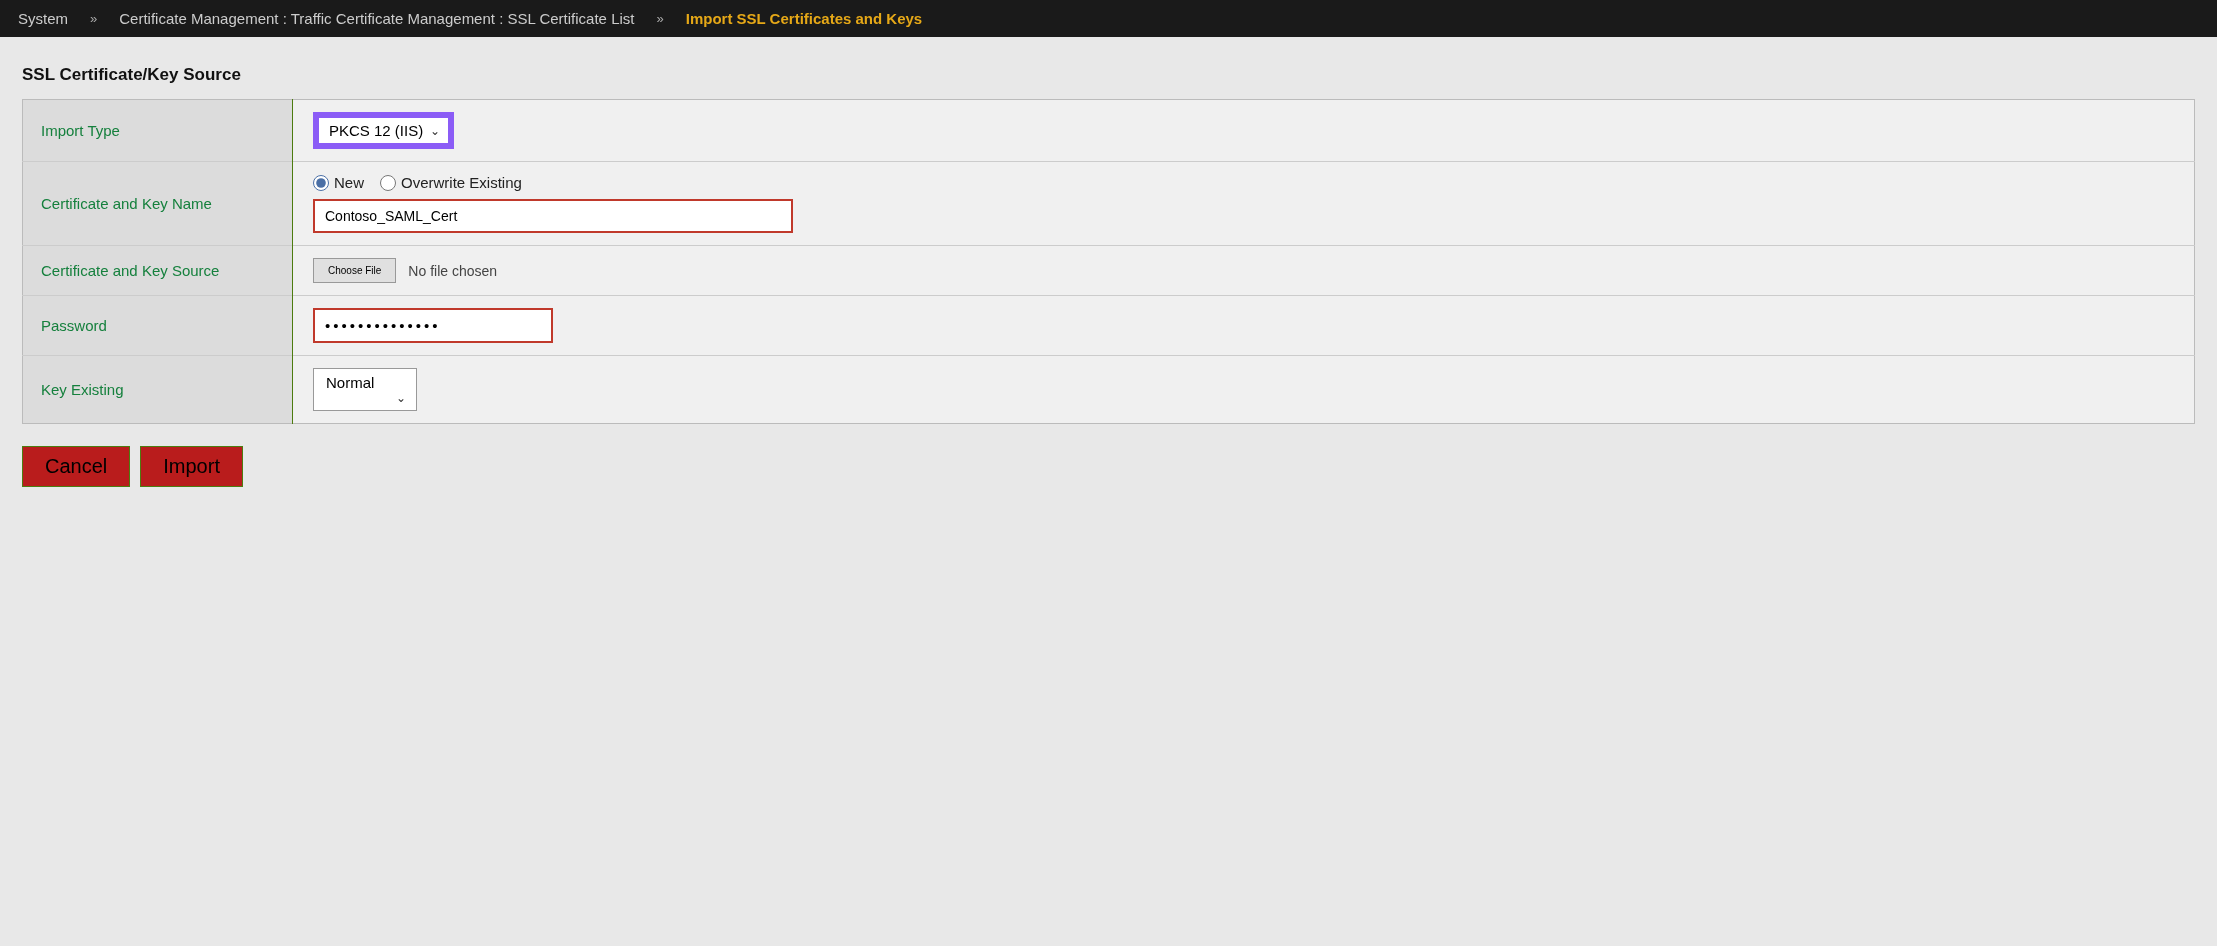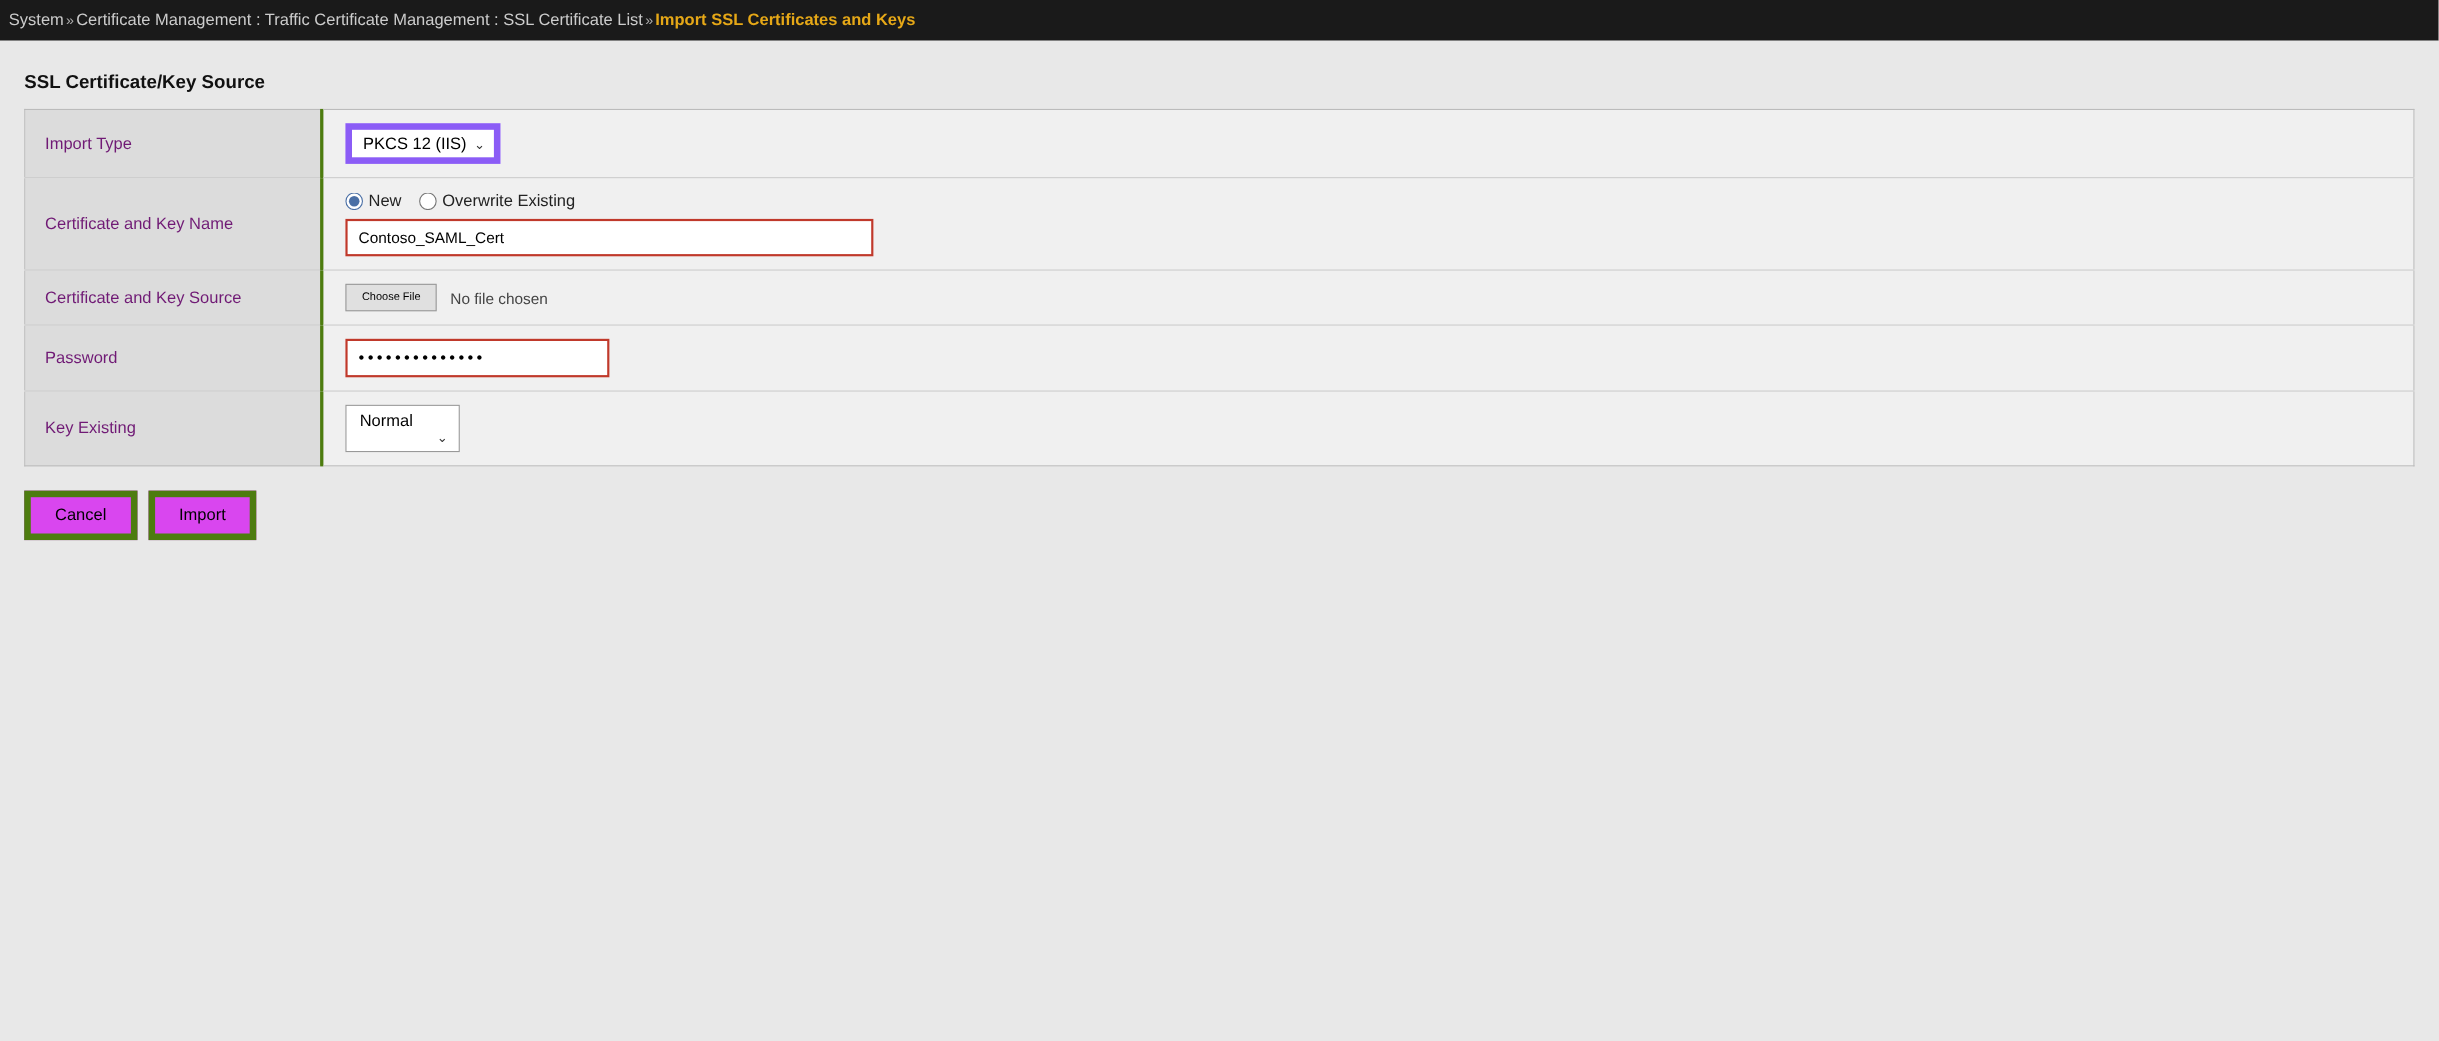--- a/index.html
+++ b/index.html
@@ -7,25 +7,25 @@
       font-family: Arial, Helvetica, sans-serif;
       font-size: 15px;
       background: #e8e8e8;
       color: #222;
     }
 
     
     .breadcrumb-bar {
       background: #1a1a1a;
       color: #ccc;
-      padding: 10px 8px;
-      font-size: 15px;
-      display: flex;
-      align-items: center;
-      gap: 2px;
+      padding: 10px 18px;
+      font-size: 15px;
+      display: flex;
+      align-items: center;
+      gap: 22px;
       flex-wrap: wrap;
     }
     .breadcrumb-bar .bc-item {
       color: #ccc;
     }
     .breadcrumb-bar .bc-arrow {
       color: #aaa;
       font-size: 13px;
     }
     .breadcrumb-bar .bc-active {
@@ -61,23 +61,23 @@
 
     .form-table tr:last-child {
       border-bottom: none;
     }
 
     .form-table td.label-cell {
       width: 270px;
       padding: 14px 18px;
       background: #dcdcdc;
       font-weight: normal;
-      color: #701a75;
+      color: #15803d;
       vertical-align: middle;
-      border-right: 3px solid #4d7c0f;
+      border-right: 1px solid #4d7c0f;
     }
 
     .form-table td.value-cell {
       padding: 12px 20px;
       vertical-align: middle;
       background: #f0f0f0;
     }
 
     .select-wrapper {
       display: inline-flex;
@@ -187,24 +187,24 @@
     }
 
     
     .bottom-actions {
       margin-top: 22px;
       display: flex;
       gap: 10px;
     }
     .btn {
       padding: 8px 22px;
-      font-size: 15px;
-      cursor: pointer;
-      border: 6px solid #4d7c0f;
-      background: #d946ef;
+      font-size: 20px;
+      cursor: pointer;
+      border: 1px solid #4d7c0f;
+      background: #b91c1c;
     }
 
     
     .free-space-text {
       font-size: 15px;
       color: #222;
     }
   </style>
 </head>
 <body>

